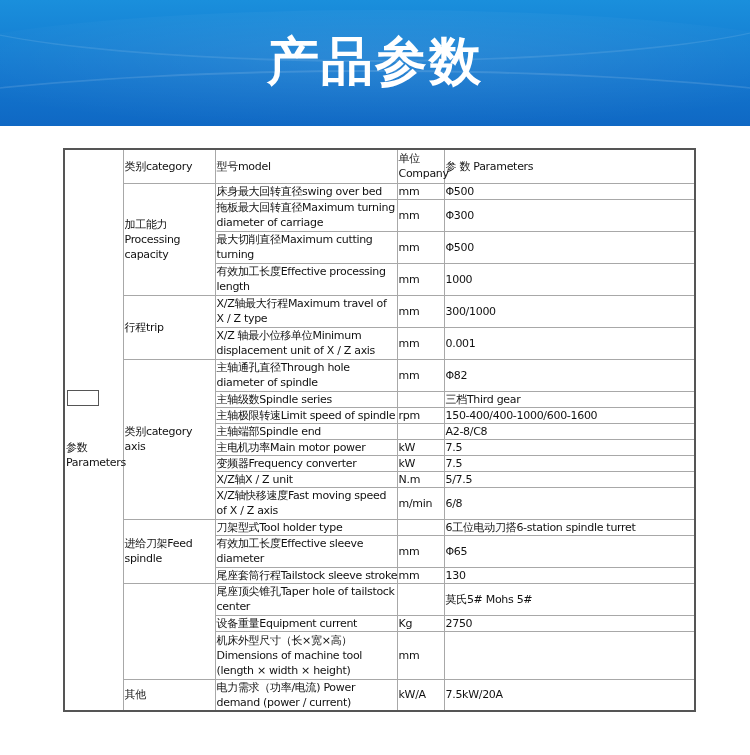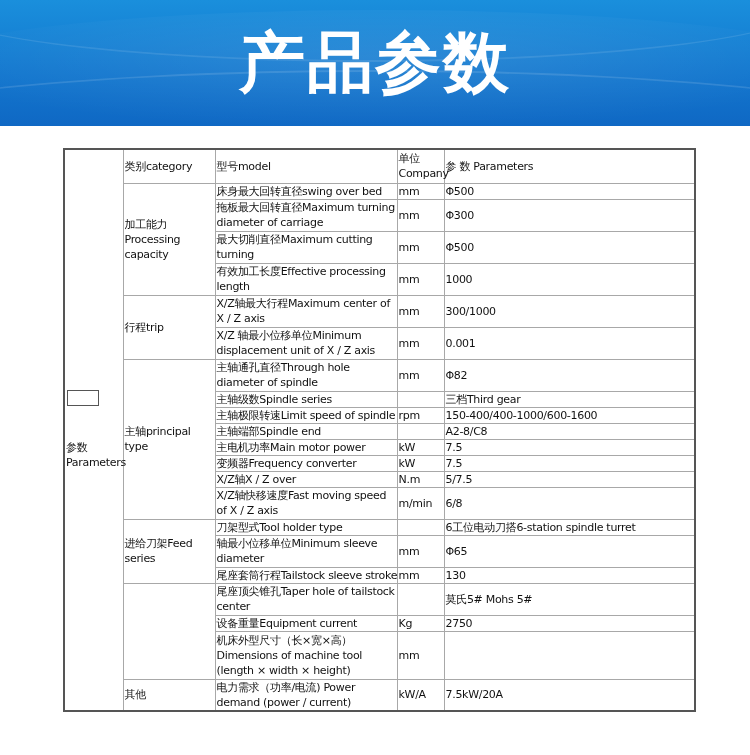--- a/index.html
+++ b/index.html
@@ -7,22 +7,22 @@
          font-family:"DejaVu Sans", "Liberation Sans", sans-serif; }
   .banner { position:absolute; left:0; top:0; width:750px; height:126px;
     background: linear-gradient(180deg, #1a8fdc 0%, #1378cf 55%, #0f68c4 100%); overflow:hidden; }
   .banner .wave1 { position:absolute; left:-100px; top:10px; width:960px; height:120px; border-radius:50%;
     background: radial-gradient(ellipse at 50% 40%, rgba(255,255,255,0.10), rgba(255,255,255,0) 70%); }
   .banner .wave2 { position:absolute; left:-200px; top:70px; width:1150px; height:140px; border-radius:50%;
     border-top:2px solid rgba(255,255,255,0.12); }
   .banner .wave3 { position:absolute; left:-80px; top:-60px; width:900px; height:120px; border-radius:50%;
     border-bottom:2px solid rgba(255,255,255,0.10); }
   .banner-title { position:absolute; left:0; top:22px; width:750px; text-align:center; color:#ffffff;
-    font-size:66px; font-weight:bold; letter-spacing:2px; line-height:80px;
-    font-family:Liberation Sans, sans-serif; }
+    font-size:52px; font-weight:bold; letter-spacing:2px; line-height:80px;
+    font-family:Liberation Serif, serif; }
 
   table.params { position:absolute; left:63px; top:148px; width:631px; border-collapse:collapse;
     table-layout:fixed; border:2px solid #555555; }
   table.params td { border:1px solid #a8a8a8; padding:0 1px; font-size:11px; line-height:15px;
     color:#111111; vertical-align:middle; font-family:"DejaVu Sans", sans-serif; letter-spacing:-0.3px; }
   .small-box { display:block; width:30px; height:14px; border:1px solid #555; margin:0 0 2px 1px; }
   .light { color:#444; font-size:10.5px;margin-top:14px; }
 </style>
 </head>
 <body>
@@ -79,32 +79,32 @@
       <td>Φ500</td>
     </tr>
     <tr style="height:32px">
       <td>有效加工长度Effective processing length</td>
       <td>mm</td>
       <td>1000</td>
     </tr>
 
     <tr style="height:32px">
       <td rowspan="2">行程trip</td>
-      <td>X/Z轴最大行程Maximum center of X / Z axis</td>
+      <td>X/Z轴最大行程Maximum travel of X / Z type</td>
       <td>mm</td>
       <td>300/1000</td>
     </tr>
     <tr style="height:32px">
       <td>X/Z 轴最小位移单位Minimum displacement unit of X / Z axis</td>
       <td>mm</td>
       <td>0.001</td>
     </tr>
 
     <tr style="height:32px">
-      <td rowspan="8">主轴principal type</td>
+      <td rowspan="8">类别category axis</td>
       <td>主轴通孔直径Through hole diameter of spindle</td>
       <td>mm</td>
       <td>Φ82</td>
     </tr>
     <tr style="height:16px">
       <td>主轴级数Spindle series</td>
       <td></td>
       <td>三档Third gear</td>
     </tr>
     <tr style="height:16px">
@@ -121,41 +121,41 @@
       <td>主电机功率Main motor power</td>
       <td>kW</td>
       <td>7.5</td>
     </tr>
     <tr style="height:16px">
       <td>变频器Frequency converter</td>
       <td>kW</td>
       <td>7.5</td>
     </tr>
     <tr style="height:16px">
-      <td>X/Z轴X / Z over</td>
+      <td>X/Z轴X / Z unit</td>
       <td>N.m</td>
       <td>5/7.5</td>
     </tr>
     <tr style="height:32px">
       <td>X/Z轴快移速度Fast moving speed of X / Z axis</td>
       <td>m/min</td>
       <td>6/8</td>
     </tr>
 
     <tr style="height:16px">
       <td rowspan="3">
           <span style="display:block">进给刀架Feed</span>
-          <span style="display:block">series</span>
+          <span style="display:block">spindle</span>
         </td>
       <td>刀架型式Tool holder type</td>
       <td></td>
       <td>6工位电动刀搭6-station spindle turret</td>
     </tr>
     <tr style="height:32px">
-      <td>轴最小位移单位Minimum sleeve diameter</td>
+      <td>有效加工长度Effective sleeve diameter</td>
       <td>mm</td>
       <td>Φ65</td>
     </tr>
     <tr style="height:16px">
       <td style="white-space:nowrap;overflow:hidden;">尾座套筒行程Tailstock sleeve stroke</td>
       <td>mm</td>
       <td>130</td>
     </tr>
 
     <tr style="height:32px">

